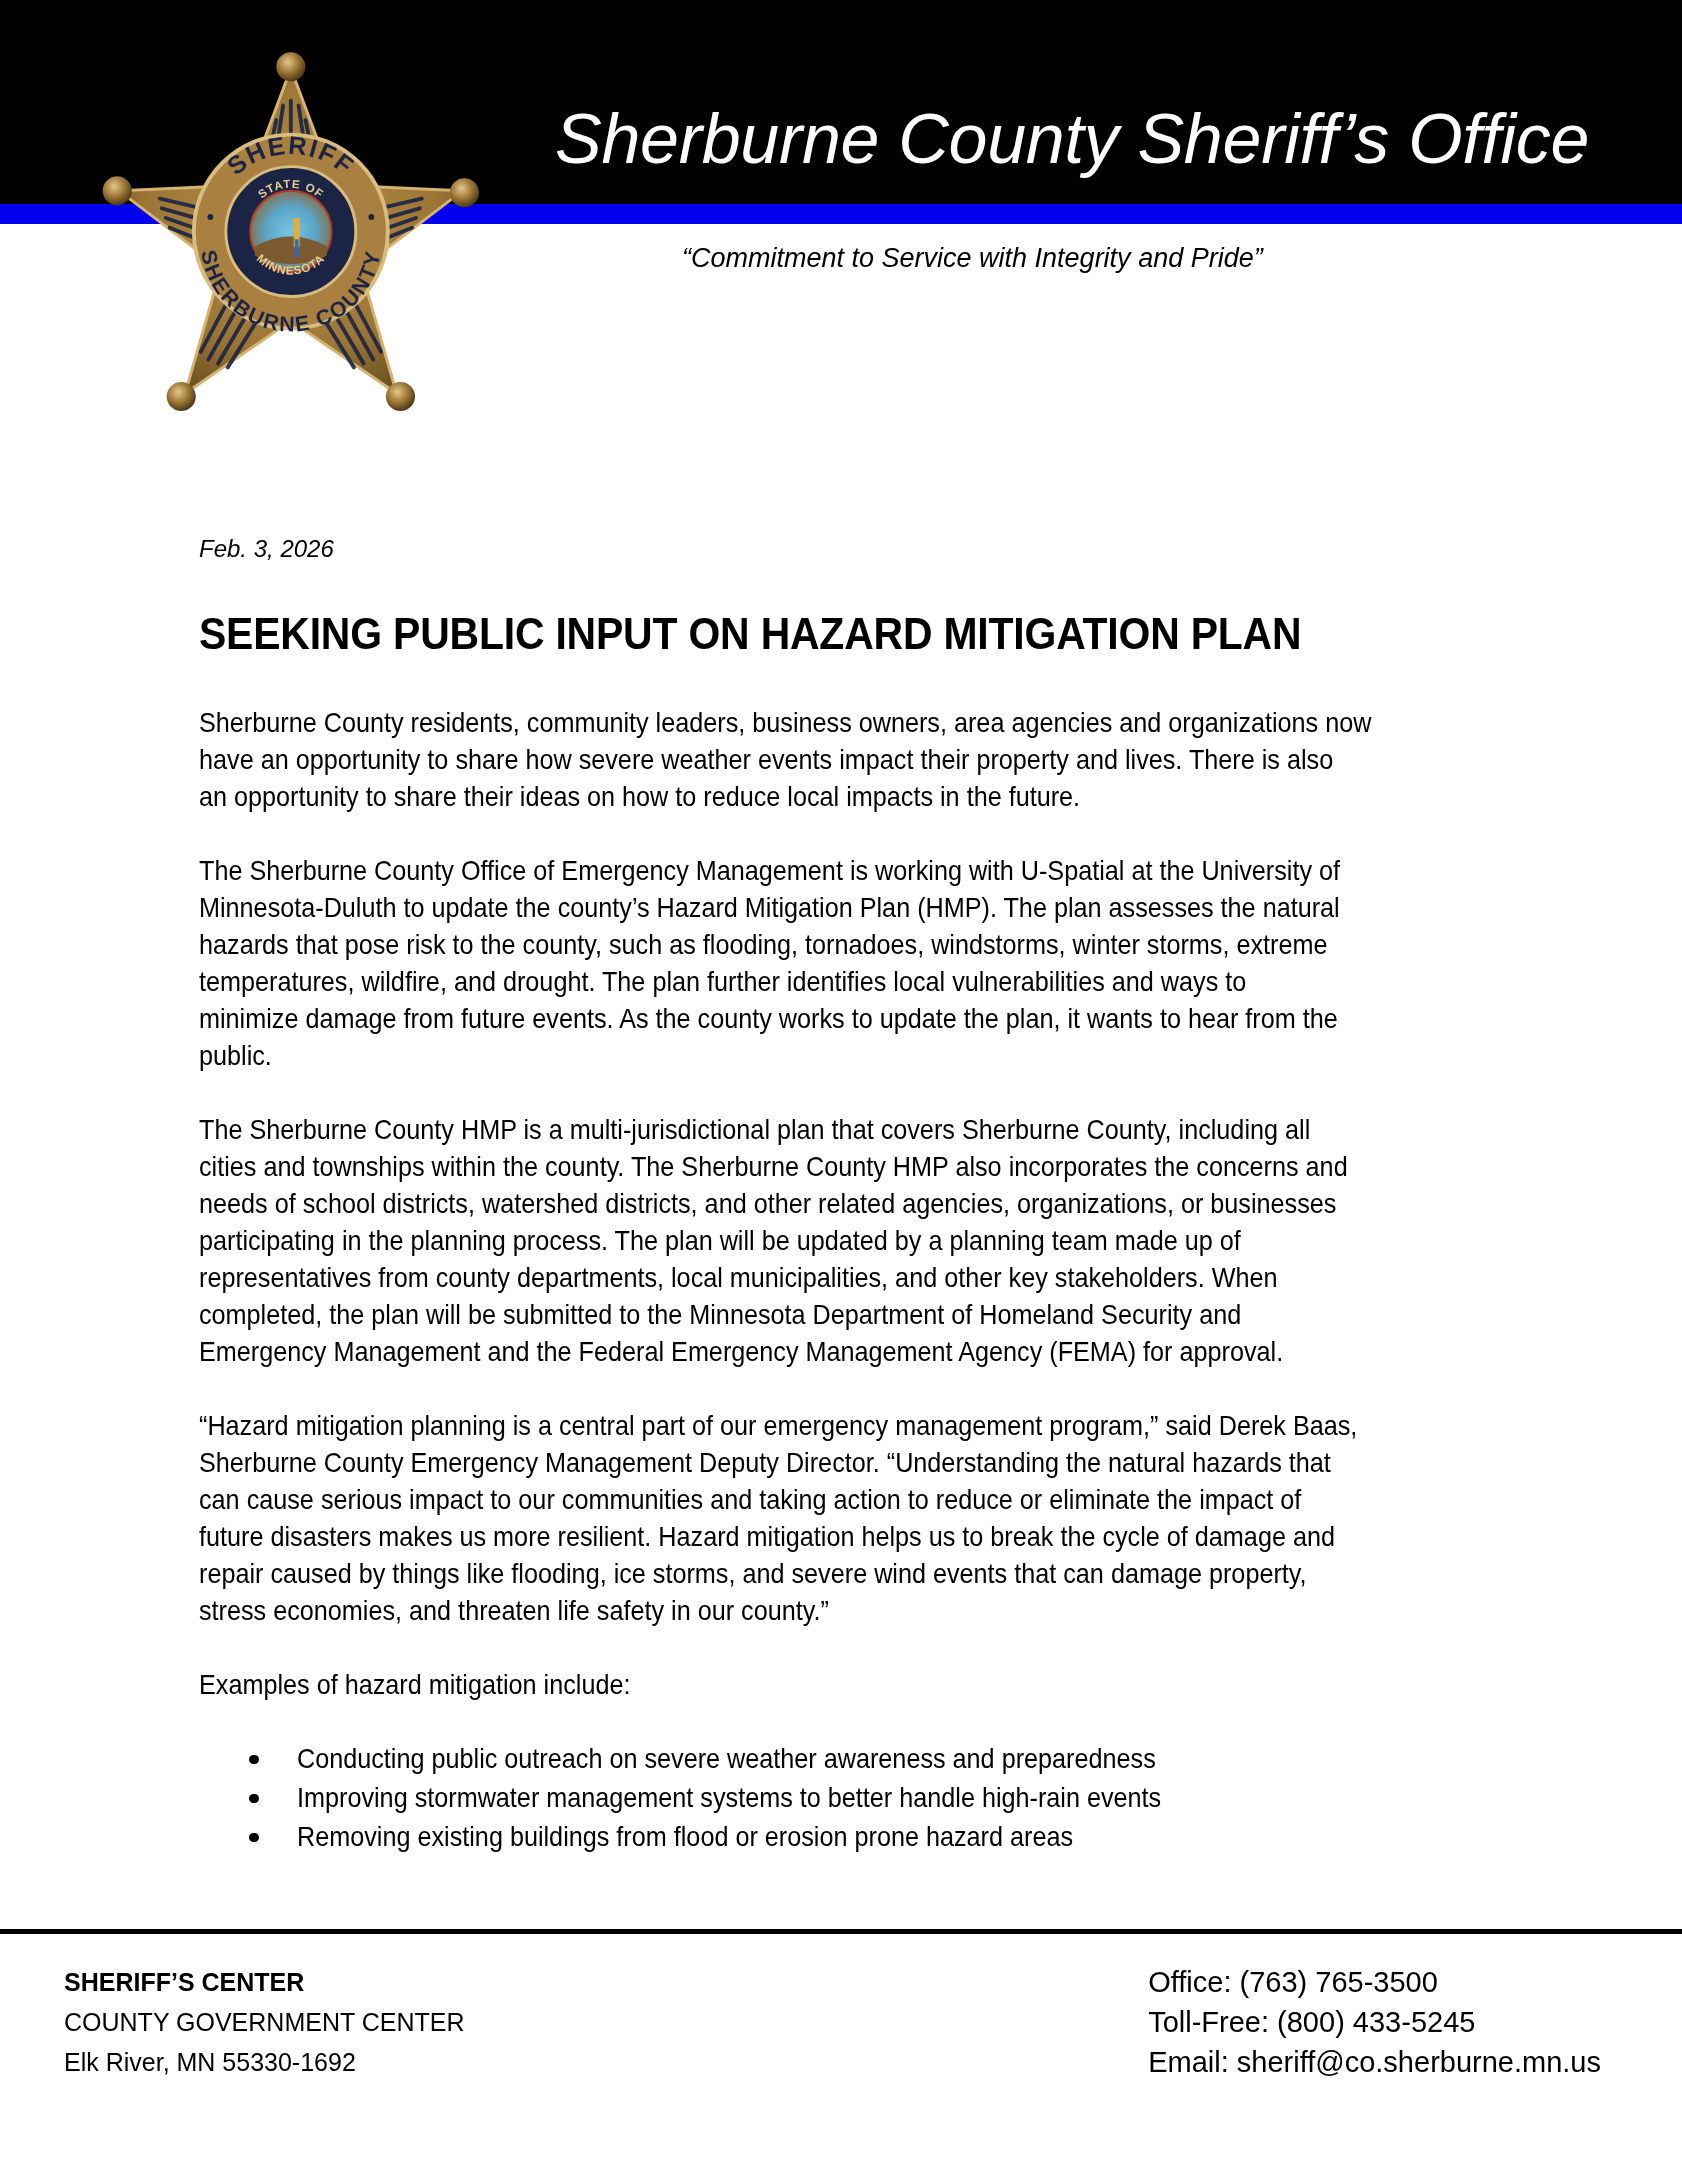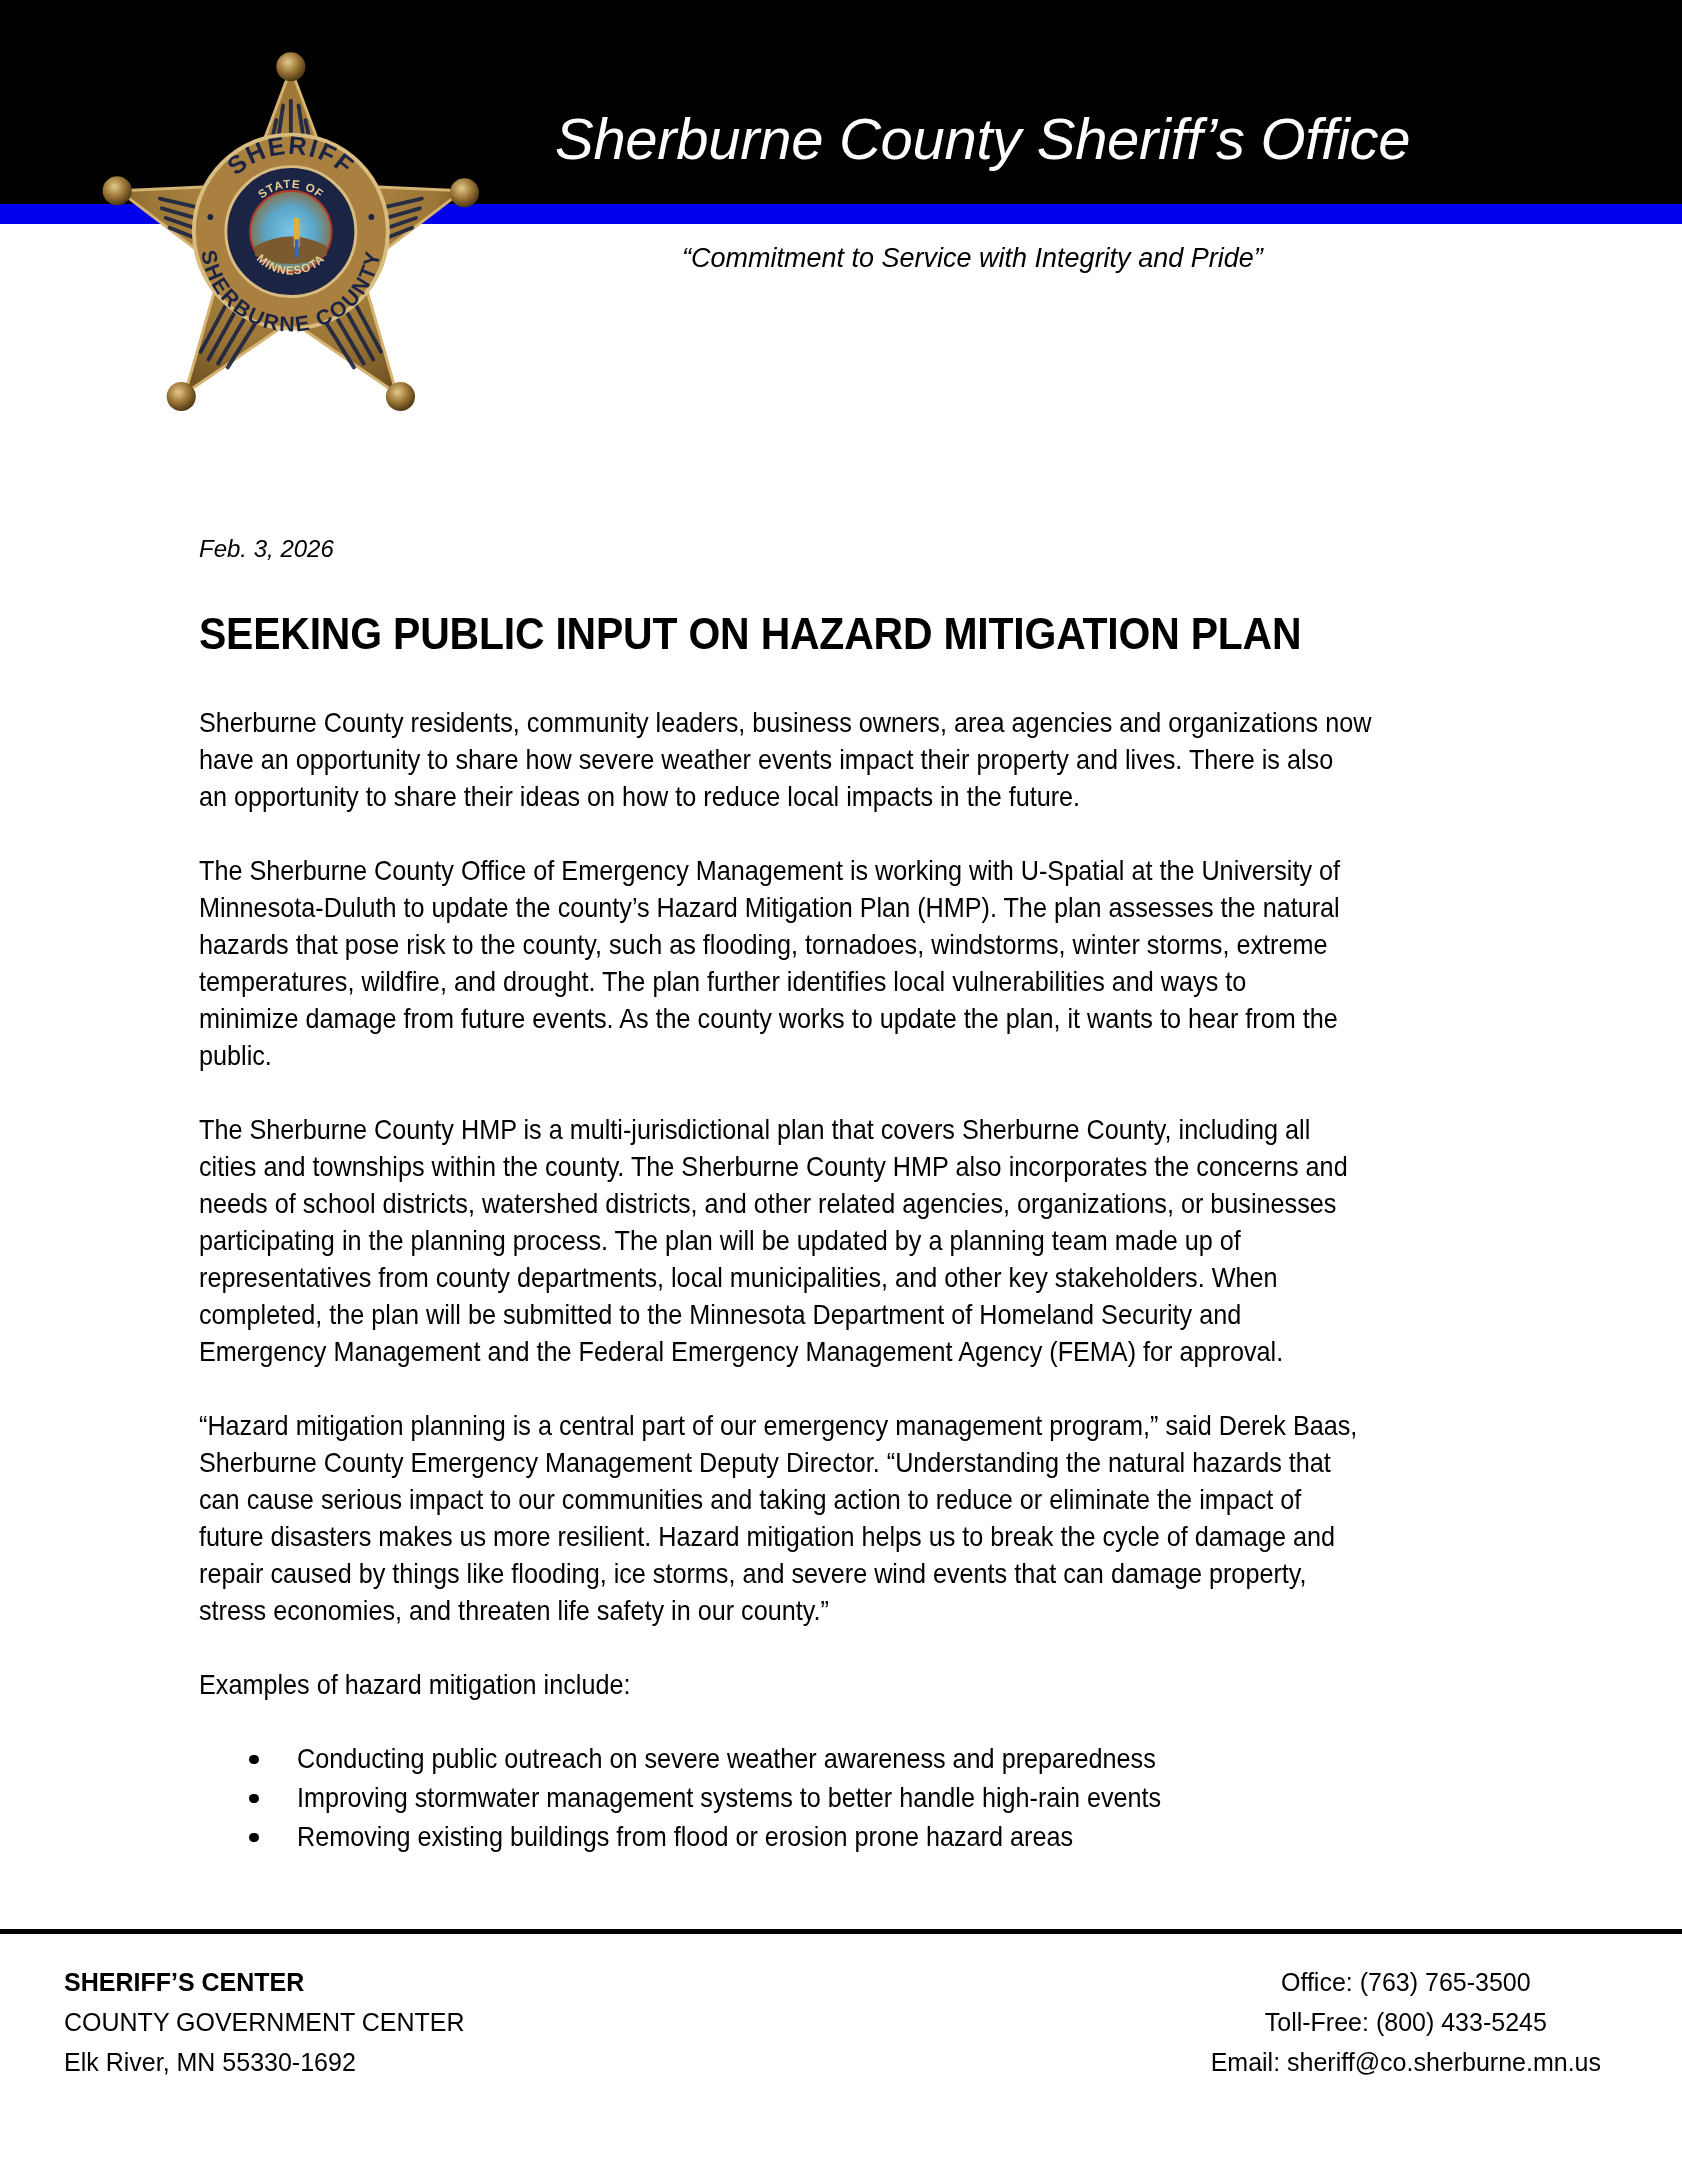--- a/index.html
+++ b/index.html
@@ -8,21 +8,21 @@
   
   .header-band {
     position: absolute; left: 0; top: 0; width: 1683px; height: 204px; background: #000000;
   }
   .header-stripe {
     position: absolute; left: 0; top: 204px; width: 1683px; height: 20.4px; background: #0000ee;
   }
   .org-title {
     position: absolute; left: 555px; top: 105px; margin: 0;
     font-family: "Liberation Sans", sans-serif; font-style: italic; font-weight: normal;
-    font-size: 58px; line-height: 68px; color: #ffffff; white-space: nowrap; letter-spacing: -0.3px;
+    font-size: 70px; line-height: 68px; color: #ffffff; white-space: nowrap; letter-spacing: -0.3px;
   }
   .tagline {
     position: absolute; left: 670px; top: 229px; margin: 12px;
     font-family: "Liberation Sans", sans-serif; font-style: italic;
     font-size: 27px; line-height: 35px; color: #000; white-space: nowrap;
   }
   .badge {
     position: absolute; left: 92px; top: 47px; width: 388px; height: 374px;
   }
 
@@ -62,22 +62,22 @@
   
   .footer-rule {
     position: absolute; left: 0; top: 1929px; width: 1683px; height: 4.9px; background: #000;
   }
   .footer-left {
     position: absolute; left: 64px; top: 1962px;
     font-family: "Liberation Sans", sans-serif; font-size: 25px; line-height: 40px;
   }
   .footer-left .strong { font-weight: bold; }
   .footer-right {
-    position: absolute; right: 82px; top: 1962px; text-align: center;
-    font-family: "Liberation Sans", sans-serif; font-size: 25px; line-height: 40px;
+    position: absolute; right: 82px; top: 1962px; text-align: left;
+    font-family: "Liberation Sans", sans-serif; font-size: 29px; line-height: 40px;
   }
   .footer-line { display: block; white-space: nowrap; }
 </style>
 </head>
 <body>
 
 <div class="header-band"></div>
 <div class="header-stripe"></div>
 
 <h1 class="org-title">Sherburne County Sheriff’s Office</h1>

